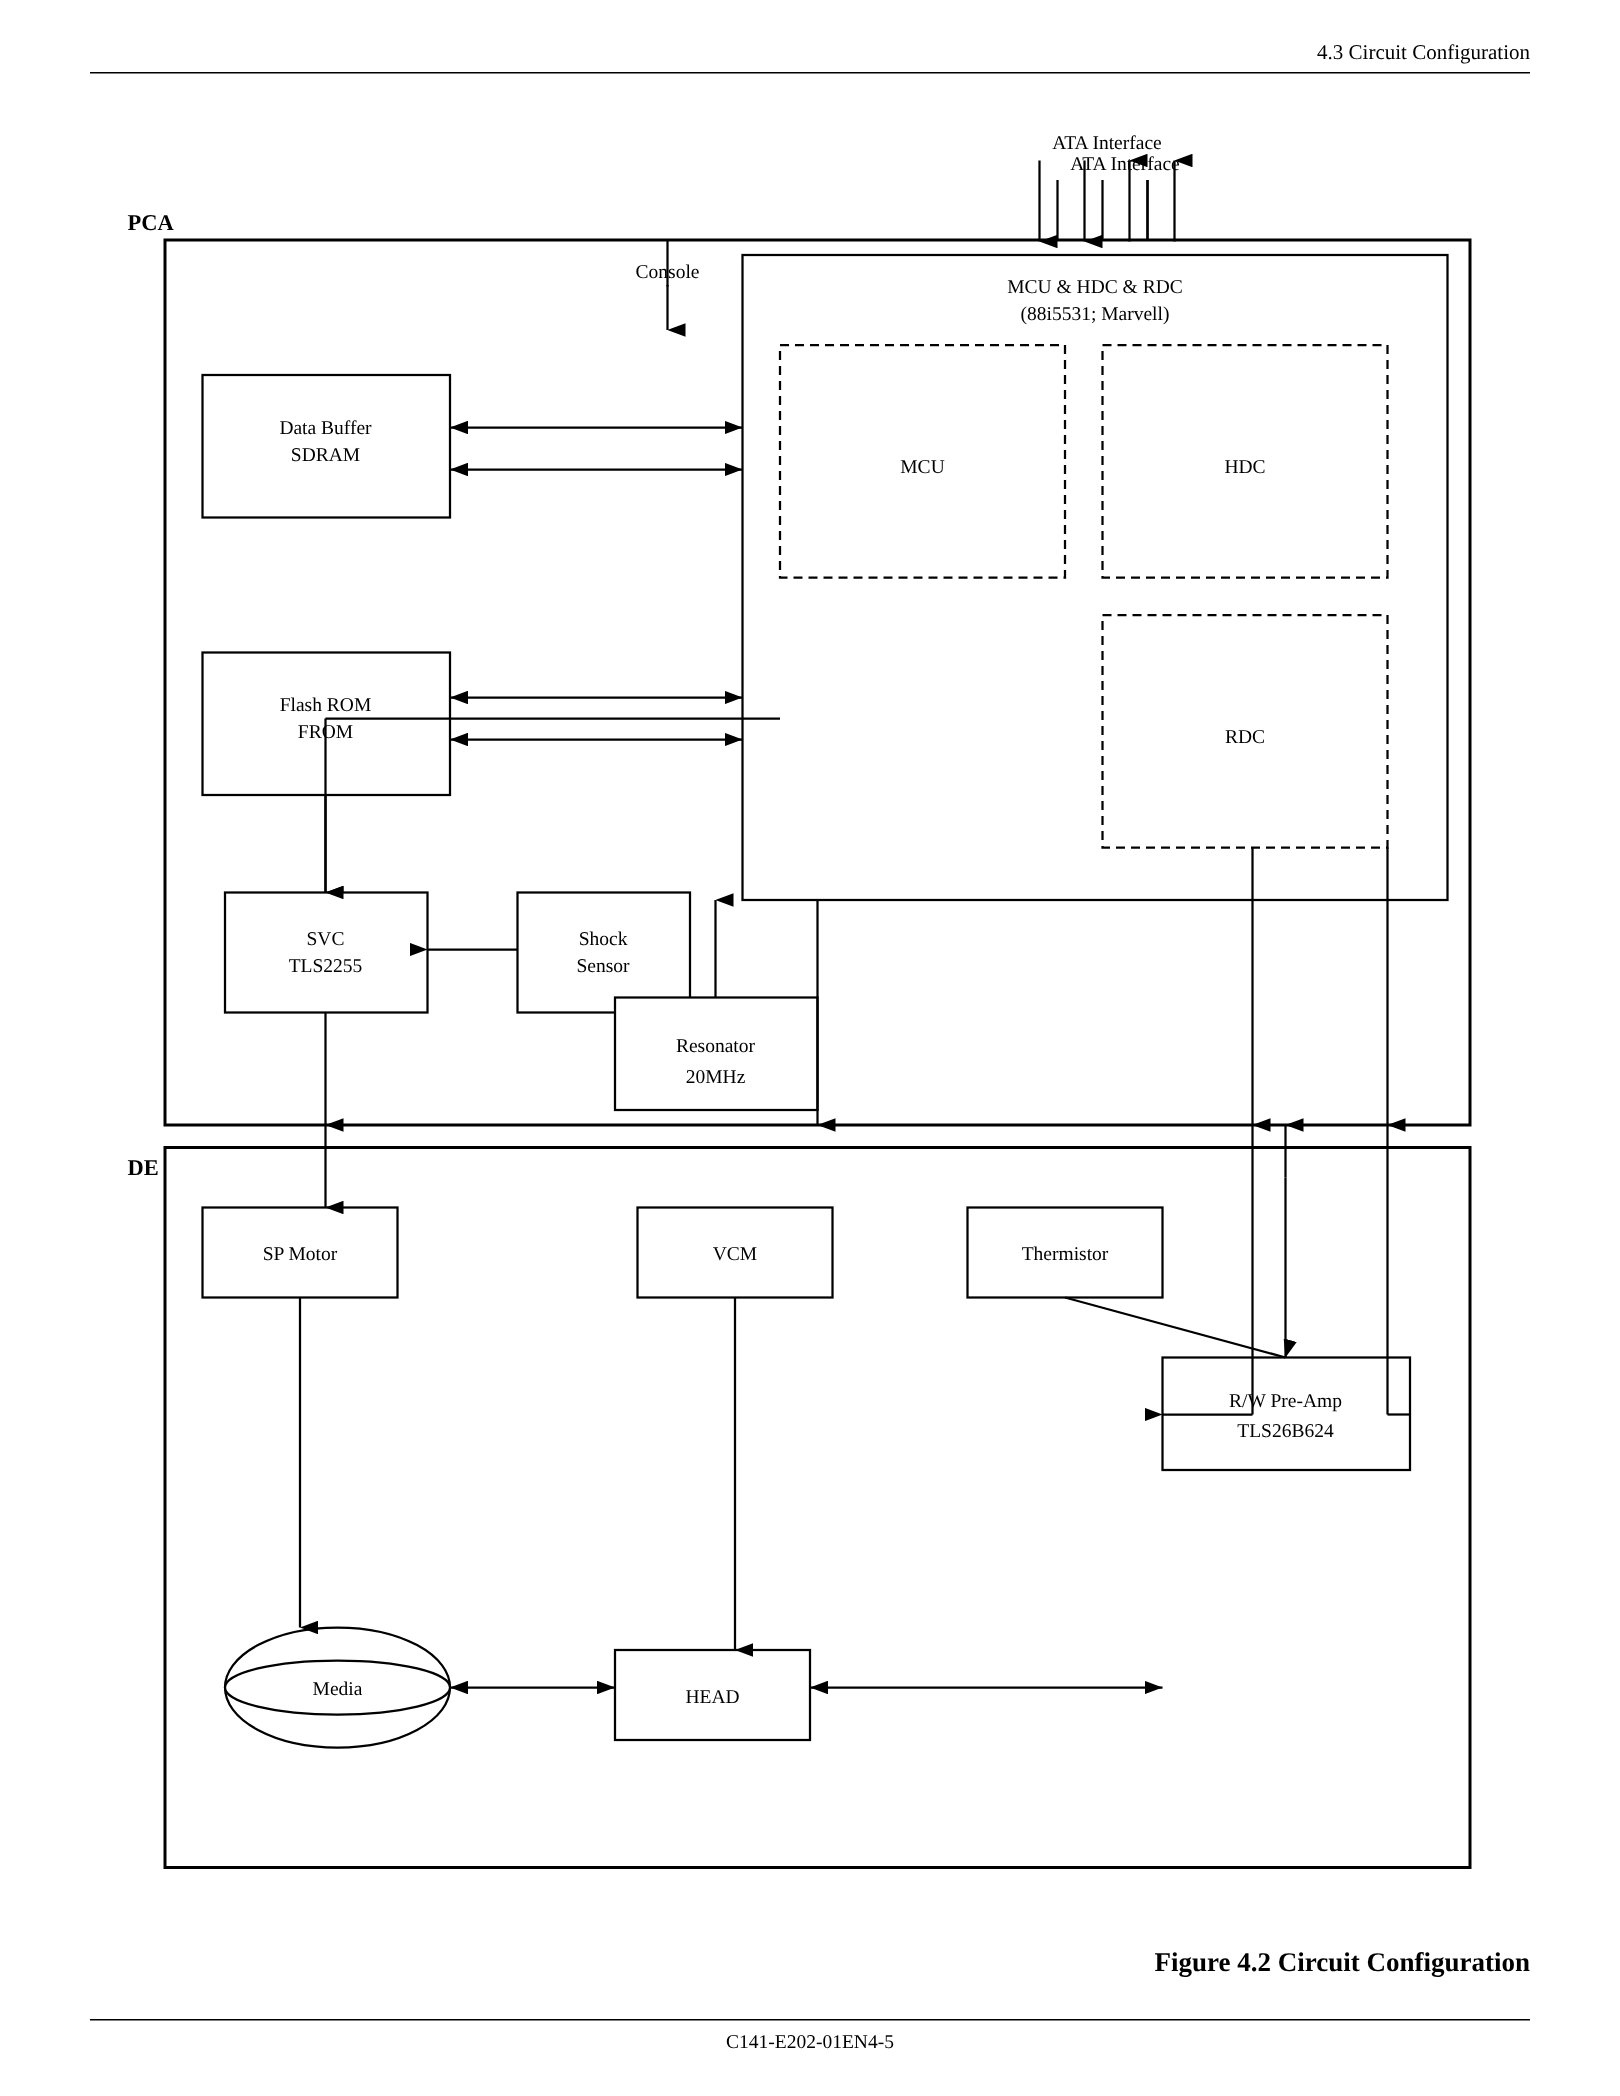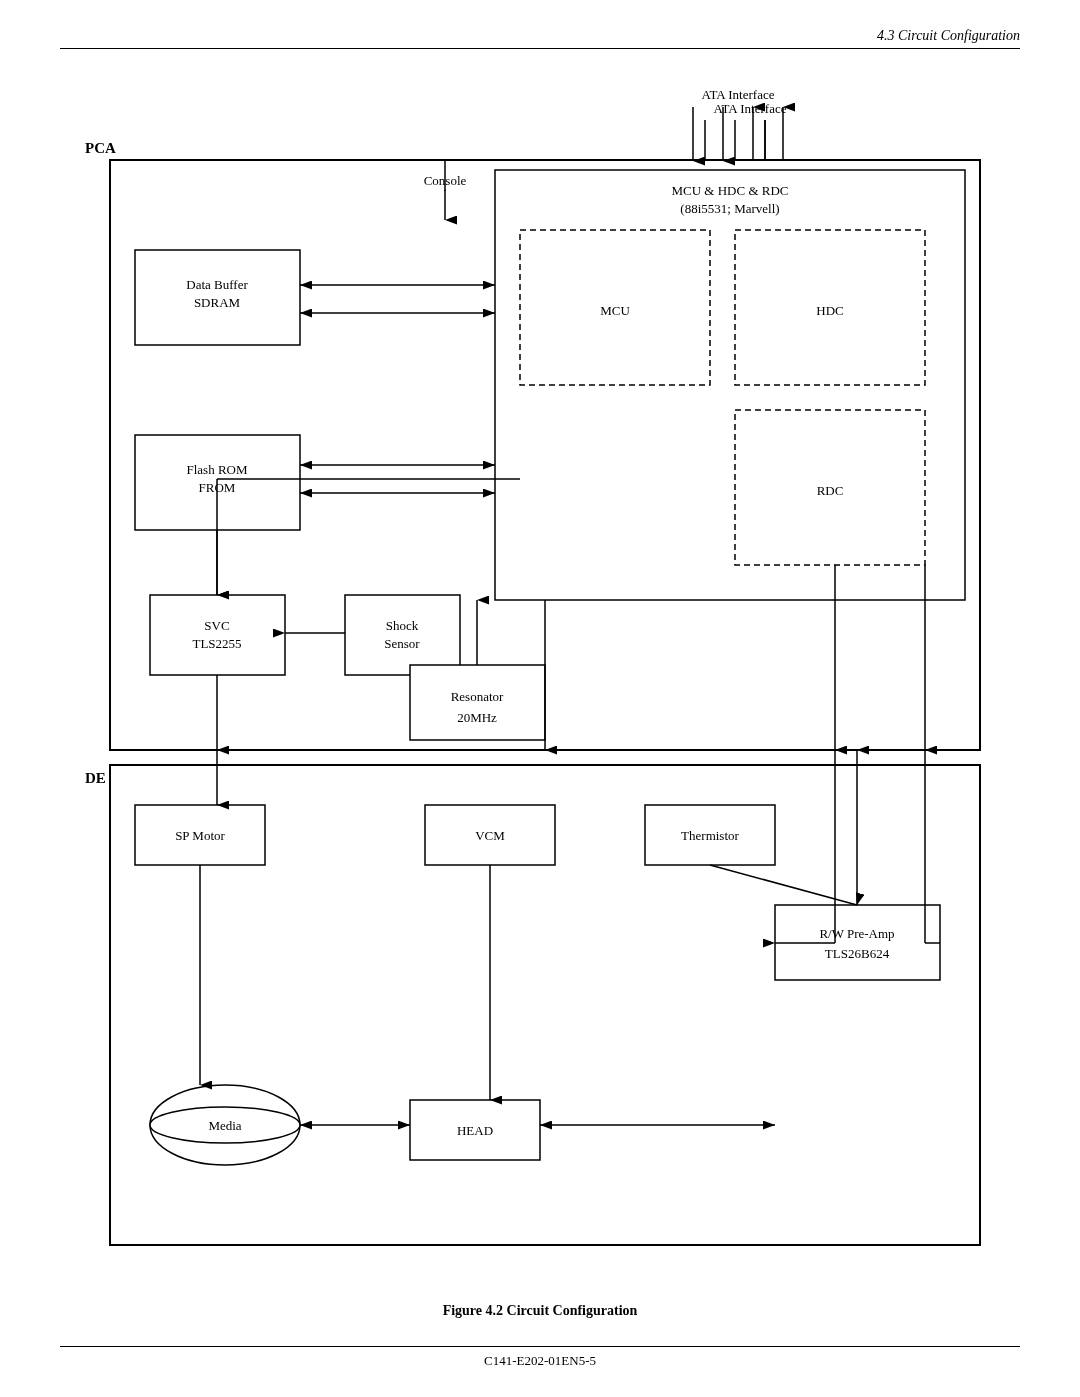--- a/index.html
+++ b/index.html
@@ -11,21 +11,20 @@
       font-size: 14px;
       color: #000;
       position: relative;
     }
 
     
     .page-header {
       position: absolute;
       top: 28px;
       right: 60px;
-      font-style: italic;
       font-size: 14px;
     }
     .page-header-line {
       position: absolute;
       top: 48px;
       left: 60px;
       right: 60px;
       height: 1px;
       background: #000;
     }
@@ -48,37 +47,37 @@
       height: 1px;
       background: #000;
     }
 
     
     .figure-caption {
       position: absolute;
       bottom: 78px;
       left: 60px;
       right: 60px;
-      text-align: center;
+      text-align: right;
       font-weight: bold;
-      font-size: 14px;
+      font-size: 18px;
     }
   </style>
 </head>
 <body>
 
 <div class="page-header">
   <span>4.3  Circuit Configuration</span>
 </div>
 <div class="page-header-line"></div>
 
 <div class="page-footer-line"></div>
 <div class="page-footer">
   <span>C141-E202-01EN</span>
-  <span>5-5</span>
+  <span>4-5</span>
 </div>
 
 <div class="figure-caption">Figure 4.2  Circuit Configuration</div>
 
 <svg style="position:absolute; top:65px; left:55px; width:970px; height:1230px;" viewBox="0 0 970 1230" xmlns="http://www.w3.org/2000/svg">
 
   <style>
     text { font-family: 'Times New Roman', Times, serif; font-size: 13px; }
     .bold { font-weight: bold; font-size: 15px; }
     .small { font-size: 12px; }

